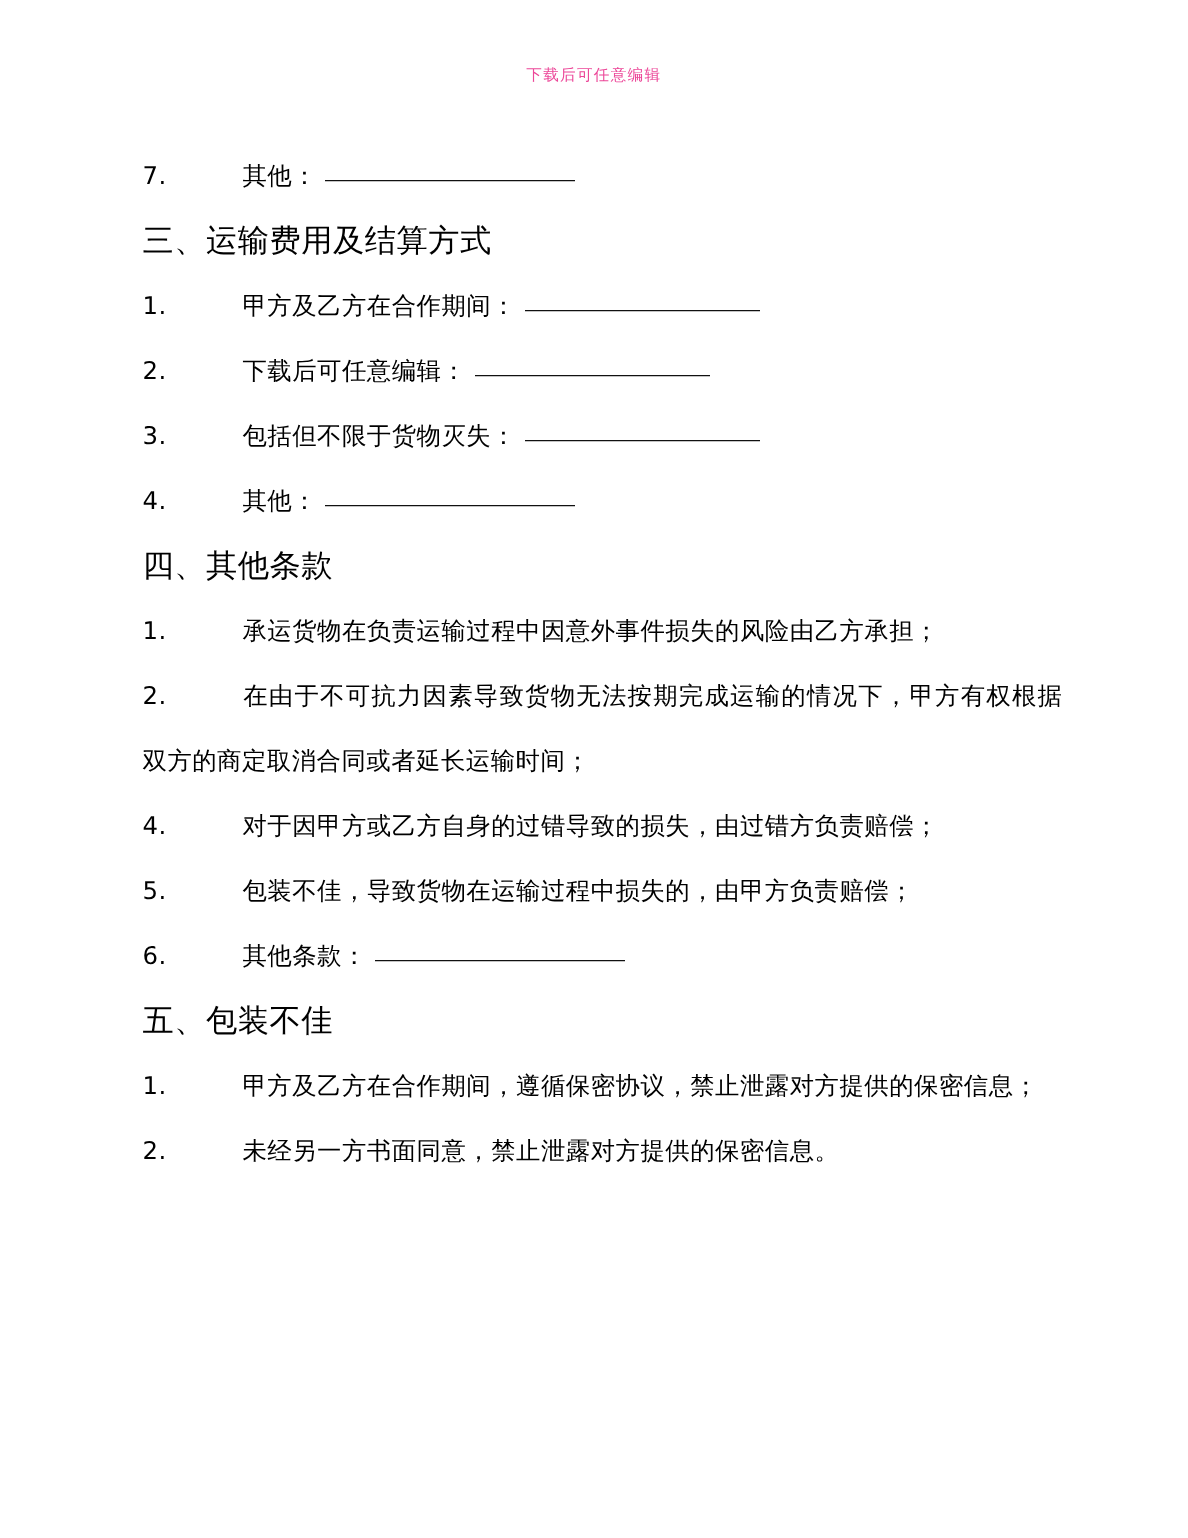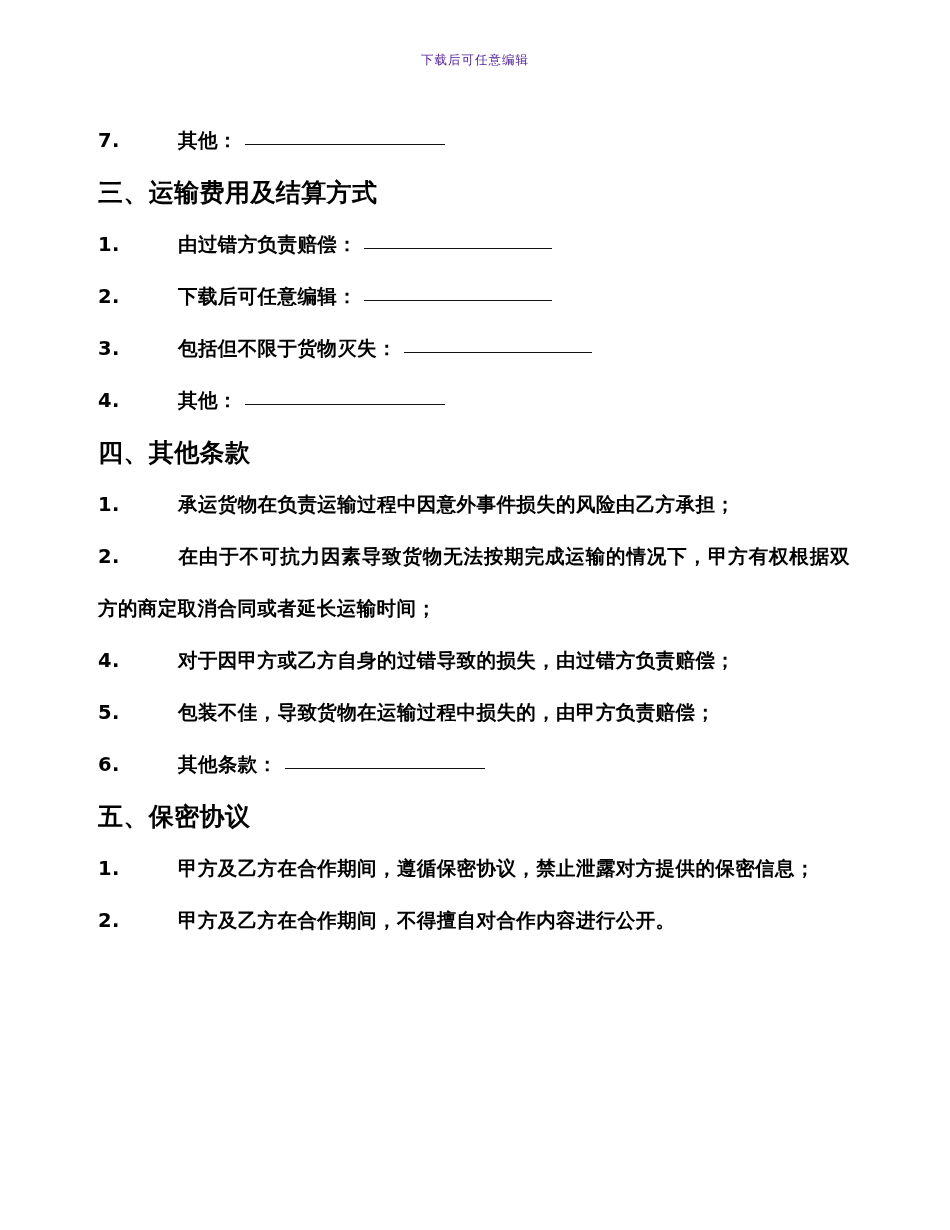--- a/index.html
+++ b/index.html
@@ -18,31 +18,30 @@
   .page {
     width: 950px;
     height: 1230px;
     box-sizing: border-box;
     padding: 0;
     position: relative;
   }
   .header-note {
     text-align: center;
     font-size: 12.5px;
-    color: #4c1d95;
+    color: #ec4899;
     letter-spacing: 1px;
     margin-top: 52px;
     margin-bottom: 0;
     font-family: Liberation Serif, serif;
   }
   .doc-body {
     margin-top: 46px;
-    padding-left: 56px;
+    padding-left: 72px;
     padding-right: 100px;
-    font-weight: bold;
   }
   .heading {
     font-size: 25px;
     line-height: 52px;
     letter-spacing: 0.4px;
     padding-left: 42px;
   }
   .blank-line {
     display: inline-block;
     border-bottom: 1.5px solid #111;
@@ -67,28 +66,28 @@
 </head>
 <body>
 
 <div class="page">
 
   <div class="header-note">下载后可任意编辑</div>
 
   <div class="doc-body" id="doc-body">
       <div class="hang"><span class="num">7.</span><span>其他：</span> <span class="blank-line" style="width: 200px;"></span></div>
       <div class="heading">三、运输费用及结算方式</div>
-      <div class="hang"><span class="num">1.</span><span>由过错方负责赔偿：</span> <span class="blank-line" style="width: 188px;"></span></div>
+      <div class="hang"><span class="num">1.</span><span>甲方及乙方在合作期间：</span> <span class="blank-line" style="width: 188px;"></span></div>
       <div class="hang"><span class="num">2.</span><span>下载后可任意编辑：</span> <span class="blank-line" style="width: 188px;"></span></div>
       <div class="hang"><span class="num">3.</span><span>包括但不限于货物灭失：</span> <span class="blank-line" style="width: 188px;"></span></div>
       <div class="hang"><span class="num">4.</span><span>其他：</span> <span class="blank-line" style="width: 200px;"></span></div>
       <div class="heading">四、其他条款</div>
       <div class="hang"><span class="num">1.</span><span>承运货物在负责运输过程中因意外事件损失的风险由乙方承担；</span></div>
       <div class="hang"><span class="num">2.</span><span>在由于不可抗力因素导致货物无法按期完成运输的情况下，甲方有权根据双方的商定取消合同或者延长运输时间；</span></div>
       <div class="hang"><span class="num">4.</span><span>对于因甲方或乙方自身的过错导致的损失，由过错方负责赔偿；</span></div>
       <div class="hang"><span class="num">5.</span><span>包装不佳，导致货物在运输过程中损失的，由甲方负责赔偿；</span></div>
       <div class="hang"><span class="num">6.</span><span>其他条款：</span> <span class="blank-line" style="width: 200px;"></span></div>
-      <div class="heading">五、保密协议</div>
+      <div class="heading">五、包装不佳</div>
       <div class="hang"><span class="num">1.</span><span>甲方及乙方在合作期间，遵循保密协议，禁止泄露对方提供的保密信息；</span></div>
-      <div class="hang"><span class="num">2.</span><span>甲方及乙方在合作期间，不得擅自对合作内容进行公开。</span></div>
+      <div class="hang"><span class="num">2.</span><span>未经另一方书面同意，禁止泄露对方提供的保密信息。</span></div>
     </div>
 
 </div>
 
 </body></html>

